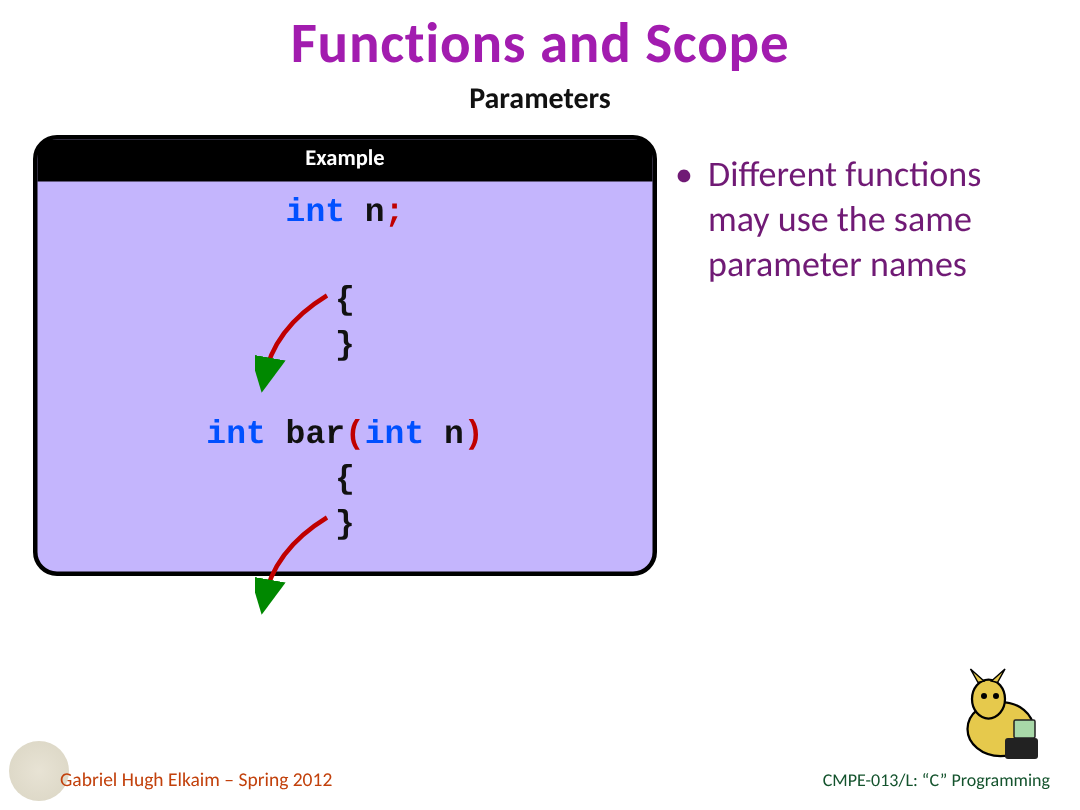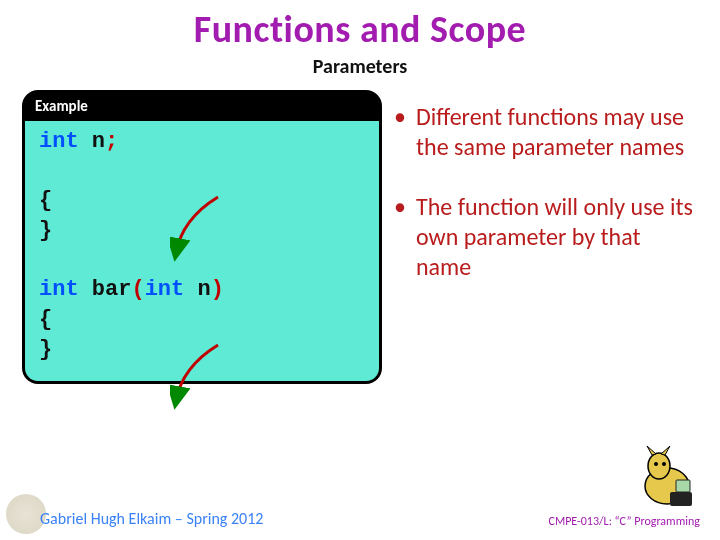--- a/index.html
+++ b/index.html
@@ -26,25 +26,26 @@
     color: #111;
     margin-top: 2px;
   }
   .content {
     display: flex;
     flex-direction: row;
     padding: 12px 18px 0 22px;
     gap: 12px;
   }
   .code-card {
-    background: #5eead4;
+    background: #c4b5fd;
     border: 3px solid #000;
     border-radius: 16px;
-    width: 360px;
+    width: 416px;
     position: relative;
+    text-align: center;
   }
   .code-card-header {
     background: #000;
     color: #fff;
     font-size: 15px;
     font-weight: 600;
     padding: 4px 10px 6px 10px;
     border-top-left-radius: 10px;
     border-top-right-radius: 10px;
   }
@@ -65,46 +66,46 @@
     pointer-events: none;
   }
   .bullets {
     flex: 1;
     padding-top: 12px;
     padding-right: 4px;
   }
   .bullets ul { list-style: none; }
   .bullets li {
     font-size: 24px;
-    color: #b91c1c;
+    color: #701a75;
     line-height: 1.25;
     margin-bottom: 30px;
     padding-left: 22px;
     position: relative;
   }
   .bullets li::before {
     content: "•";
     position: absolute;
     left: 0;
     top: 0;
     font-size: 24px;
   }
   .footer-left {
     position: absolute;
     left: 40px;
     bottom: 12px;
-    font-size: 16px;
-    color: #3b82f6;
+    font-size: 13px;
+    color: #c2410c;
   }
   .footer-right {
     position: absolute;
     right: 20px;
     bottom: 12px;
     font-size: 12px;
-    color: #a21caf;
+    color: #14532d;
     margin-left: 32px;
   }
   .seal {
     position: absolute;
     left: 6px;
     bottom: 6px;
     width: 40px;
     height: 40px;
     border-radius: 50%;
     background: radial-gradient(circle, #d8d0b8 0%, #c8c0a4 70%, #b0a880 100%);
@@ -158,21 +159,20 @@
           </defs>
         <path d="M48,6 Q12,28 6,62" stroke="#c00000" stroke-width="3" fill="none" marker-end="url(#ah2)"></path>
       </svg>
 
     </div>
   </div>
 
   <div class="bullets">
     <ul>
       <li>Different functions may use the same parameter names</li>
-      <li>The function will only use its own parameter by that name</li>
     </ul>
   </div>
 
 </div>
 
 <div class="seal"></div>
 <div class="footer-left">Gabriel Hugh Elkaim – Spring 2012</div>
 <div class="footer-right">CMPE-013/L: “C” Programming</div>
 
 <svg class="mascot" viewBox="0 0 70 70">

